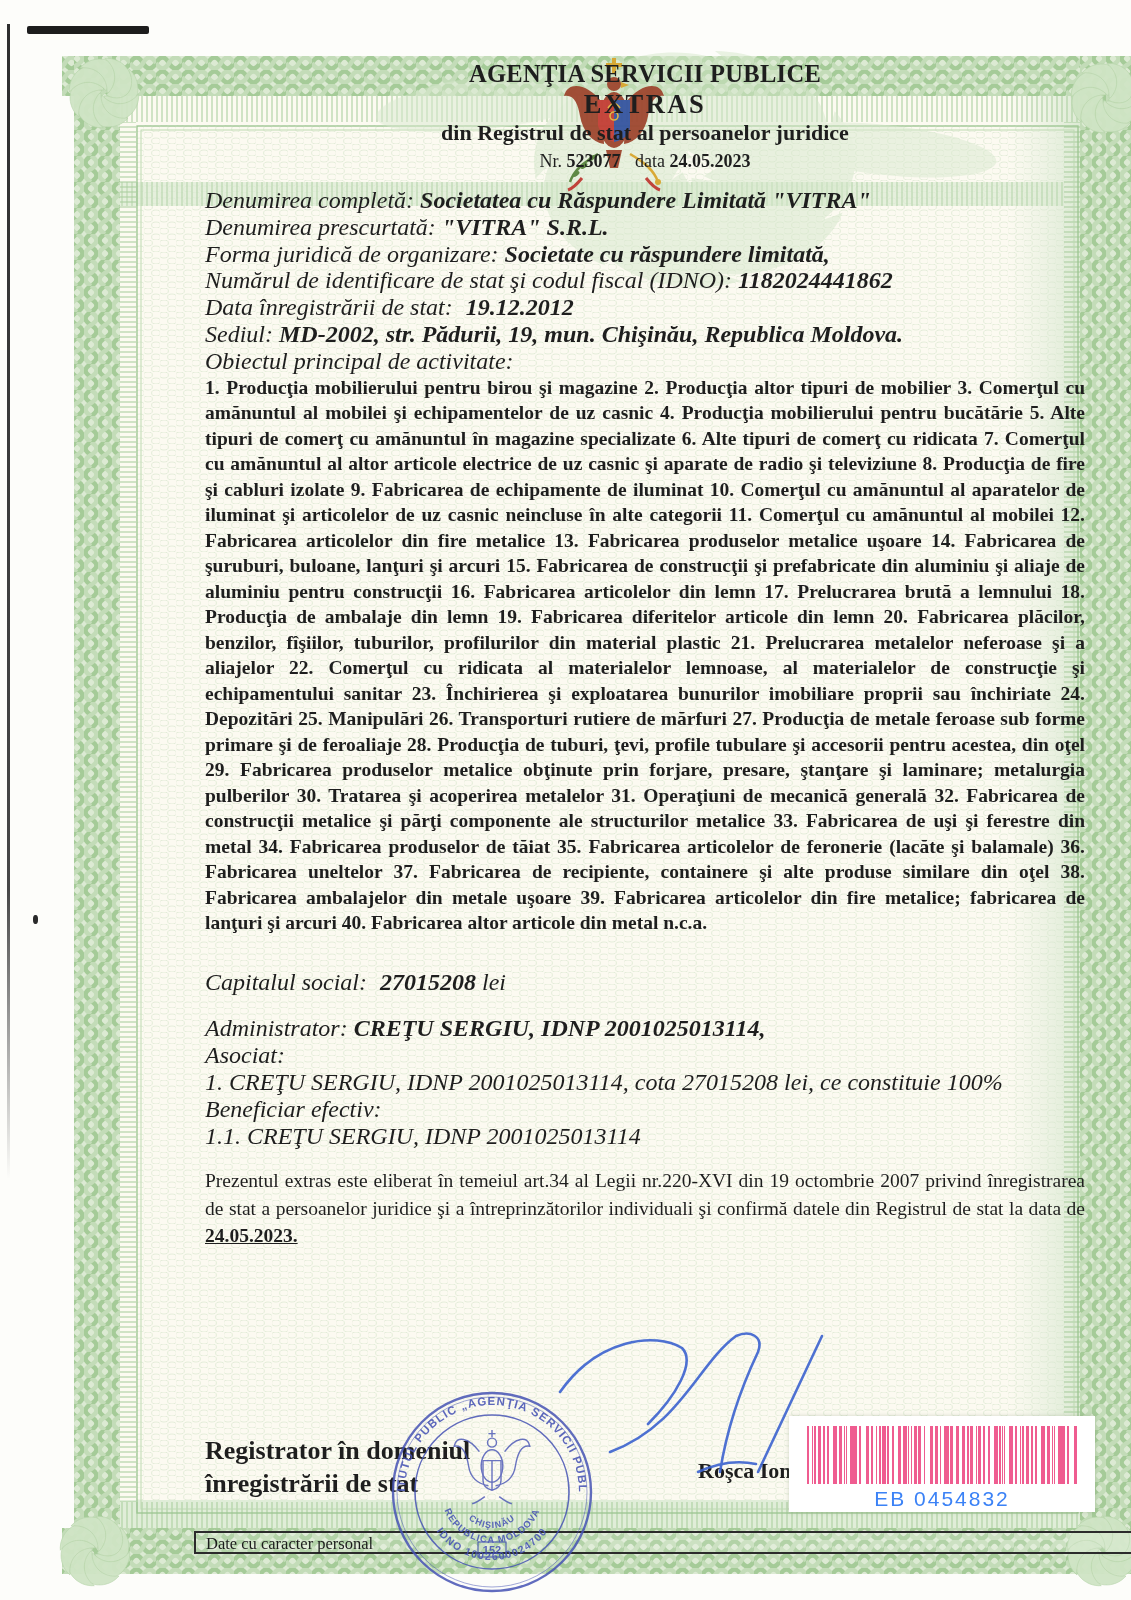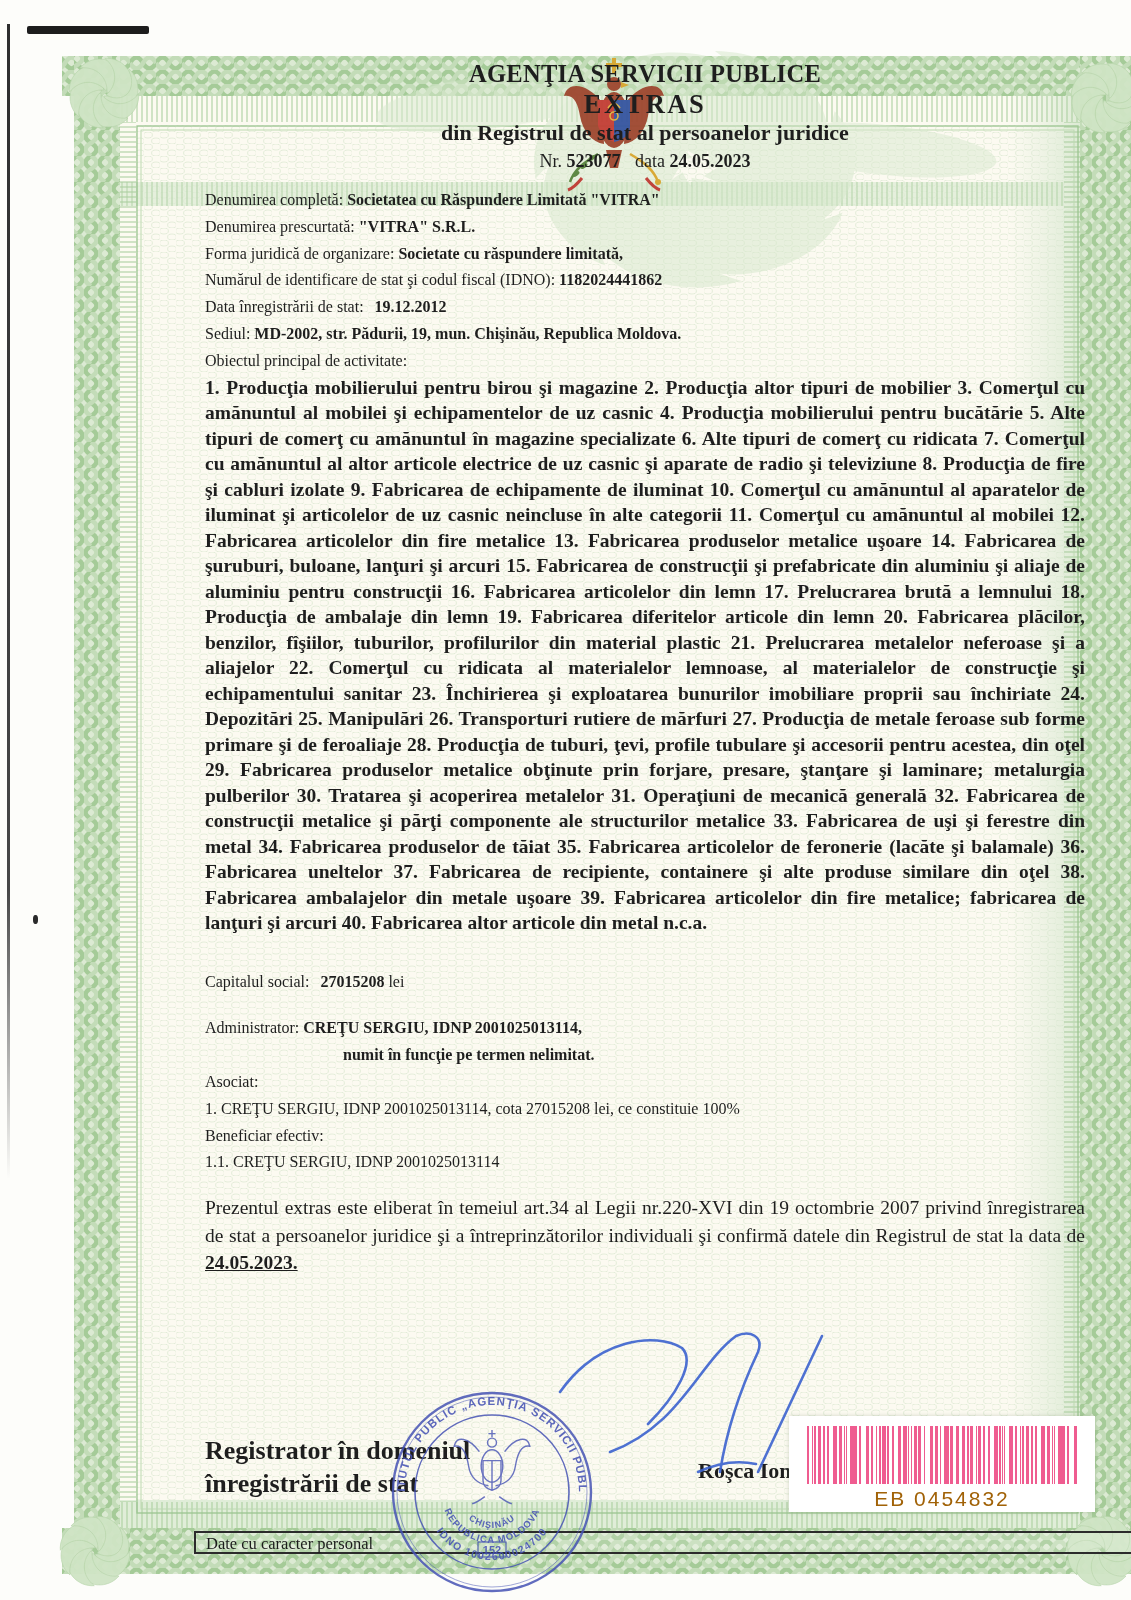--- a/index.html
+++ b/index.html
@@ -16,40 +16,40 @@
   .center{text-align:center;}
   .t-agency{font-size:24.5px;font-weight:700;letter-spacing:.3px;line-height:31px;}
   .t-dept{font-size:21px;line-height:28px;}
   .t-extras{font-size:26.5px;font-weight:700;letter-spacing:2.5px;line-height:30px;}
   .t-reg{font-size:22px;font-weight:700;line-height:28px;}
   .t-nr{font-size:18px;line-height:27px;margin-top:1px;}
   .t-nr .num{margin-right:10px;}
   .bold{font-weight:700;}
   .underline{text-decoration:underline;}
   .company{margin-top:12px;}
-  .iline{font-size:16px;line-height:26.8px;}
+  .iline{font-size:24px;line-height:26.8px;font-style:italic;}
   .iline .val{font-weight:700;}
   .gap{margin-left:7px;}
   .activities{margin:0;font-size:19.5px;line-height:25.5px;font-weight:700;text-align:justify;}
   .capital{margin-top:33px;}
   .admin{margin-top:20px;}
   .admin2{font-weight:700;padding-left:138px;}
   .legal{margin:18px 0 0 0;font-size:19.5px;line-height:27.5px;text-align:justify;}
   
   .registrar{position:absolute;left:205px;top:1434px;width:320px;z-index:3;
              font-size:26px;font-weight:700;line-height:33px;}
   .rosca{position:absolute;left:698px;top:1458px;z-index:4;font-size:22px;font-weight:700;}
   .barcode-label{position:absolute;left:789px;top:1416px;width:306px;height:96px;background:#fff;
                  z-index:4;box-shadow:0 0 4px rgba(120,140,110,.35);}
   .bars{margin:10px 18px 0 18px;height:58px;opacity:.9;
     background-image:
       repeating-linear-gradient(90deg,#ee4b84 0 2px,transparent 2px 5px,#ee4b84 5px 6px,transparent 6px 11px,#ee4b84 11px 14px,transparent 14px 16px),
       repeating-linear-gradient(90deg,#ee4b84 0 1px,transparent 1px 7px,#ee4b84 7px 9px,transparent 9px 13px);}
   .btext{margin-top:3px;text-align:center;font-family:"Liberation Sans","DejaVu Sans",sans-serif;
-         font-size:21px;letter-spacing:2px;color:#a16207;}
+         font-size:21px;letter-spacing:2px;color:#3b82f6;}
   .footer-box{position:absolute;left:194px;top:1531px;width:1038px;height:23px;z-index:4;
               border:2px solid #2b2b2b;box-sizing:border-box;background:rgba(255,255,255,.15);}
   .footer-box span{display:block;padding:1px 0 0 10px;font-size:16.5px;color:#1c1c1c;}
   .stamp-svg{position:absolute;left:330px;top:1330px;z-index:5;}
 </style>
 </head>
 <body>
 
 <div class="page">
 
@@ -244,21 +244,20 @@
     <div class="iline capital">
       <span>Capitalul social:</span>
       <span class="val gap">27015208</span>
       <span>lei</span>
     </div>
 
     <div class="iline admin">
       <span>Administrator:</span>
       <span class="val">CREŢU SERGIU, IDNP 2001025013114,</span>
     </div>
-    <div class="iline admin2">numit în funcţie pe termen nelimitat.</div>
 
     <div class="iline">Asociat:</div>
     <div class="iline">1. CREŢU SERGIU, IDNP 2001025013114, cota 27015208 lei, ce constituie 100%</div>
     <div class="iline">Beneficiar efectiv:</div>
     <div class="iline">1.1. CREŢU SERGIU, IDNP 2001025013114</div>
 
     <p class="legal">
       <span>Prezentul extras este eliberat în temeiul art.34 al Legii nr.220-XVI din 19 octombrie 2007 privind înregistrarea de stat a persoanelor juridice şi a întreprinzătorilor individuali şi confirmă datele din Registrul de stat la data de</span>
       <span class="bold underline">24.05.2023.</span>
     </p>

